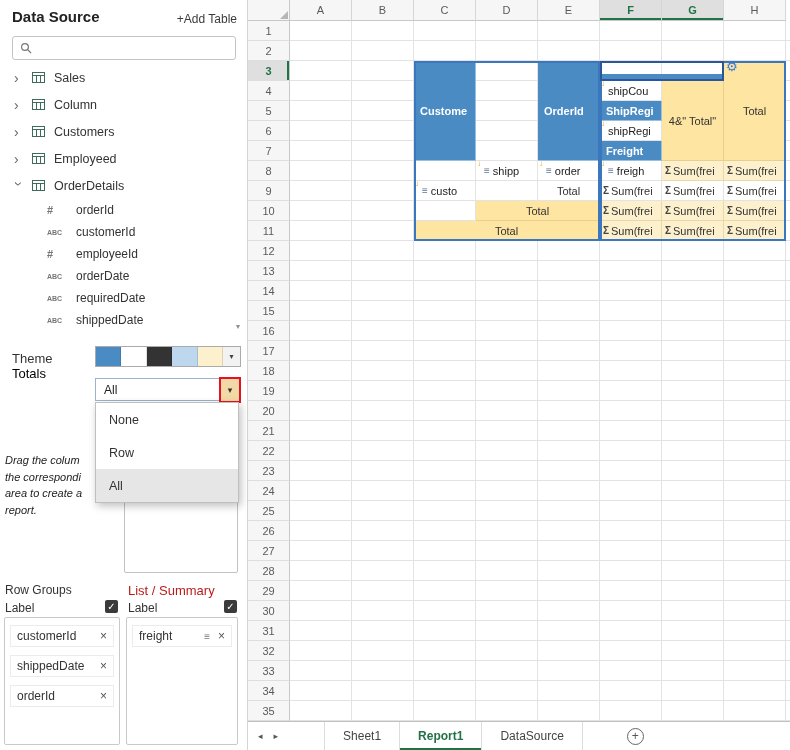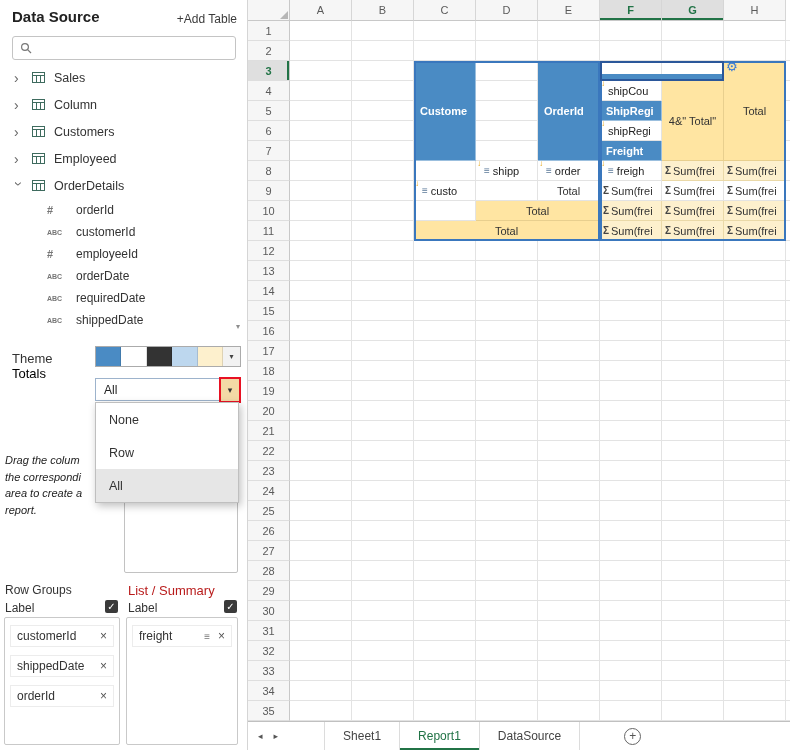--- a/index.html
+++ b/index.html
@@ -75,21 +75,21 @@
   .pcell .sig{color:#444;font-size:10px;font-weight:bold}
   .region{position:absolute;border:2px solid var(--region);pointer-events:none;z-index:5}
   .selection{position:absolute;border:2px solid var(--selection);pointer-events:none;z-index:6}
   .gear{position:absolute;font-size:13px;color:#3a7bd5;z-index:7;cursor:pointer;line-height:13px}
   .tabbar{position:absolute;left:0;top:721px;width:542px;height:29px;border-top:1px solid #c0c0c0;background:#fff;display:flex;align-items:center}
   .nav-arrows{display:flex;gap:11px;padding-left:10px;color:#555;font-size:9px}
   .nav-arrows span{cursor:pointer}
   .tabs{display:flex;margin-left:46px;height:100%}
   .tab{display:flex;align-items:center;padding:0 18px;font-size:12px;color:#444;border-right:1px solid #dcdcdc;cursor:pointer}
   .tab:first-child{border-left:1px solid #dcdcdc}
-  .tab.active{color:var(--green);font-weight:normal;box-shadow:inset 0 -2px 0 var(--green)}
+  .tab.active{color:var(--green);font-weight:bold;box-shadow:inset 0 -2px 0 var(--green)}
   .add-sheet{margin-left:44px;width:17px;height:17px;border:1px solid #666;border-radius:50%;color:#555;display:flex;align-items:center;justify-content:center;font-size:12px;cursor:pointer}
 </style>
 </head>
 <body>
 
 <div class="app">
 
   <div class="sidebar">
     <div class="ds-title">Data Source</div>
     <div class="add-table">

